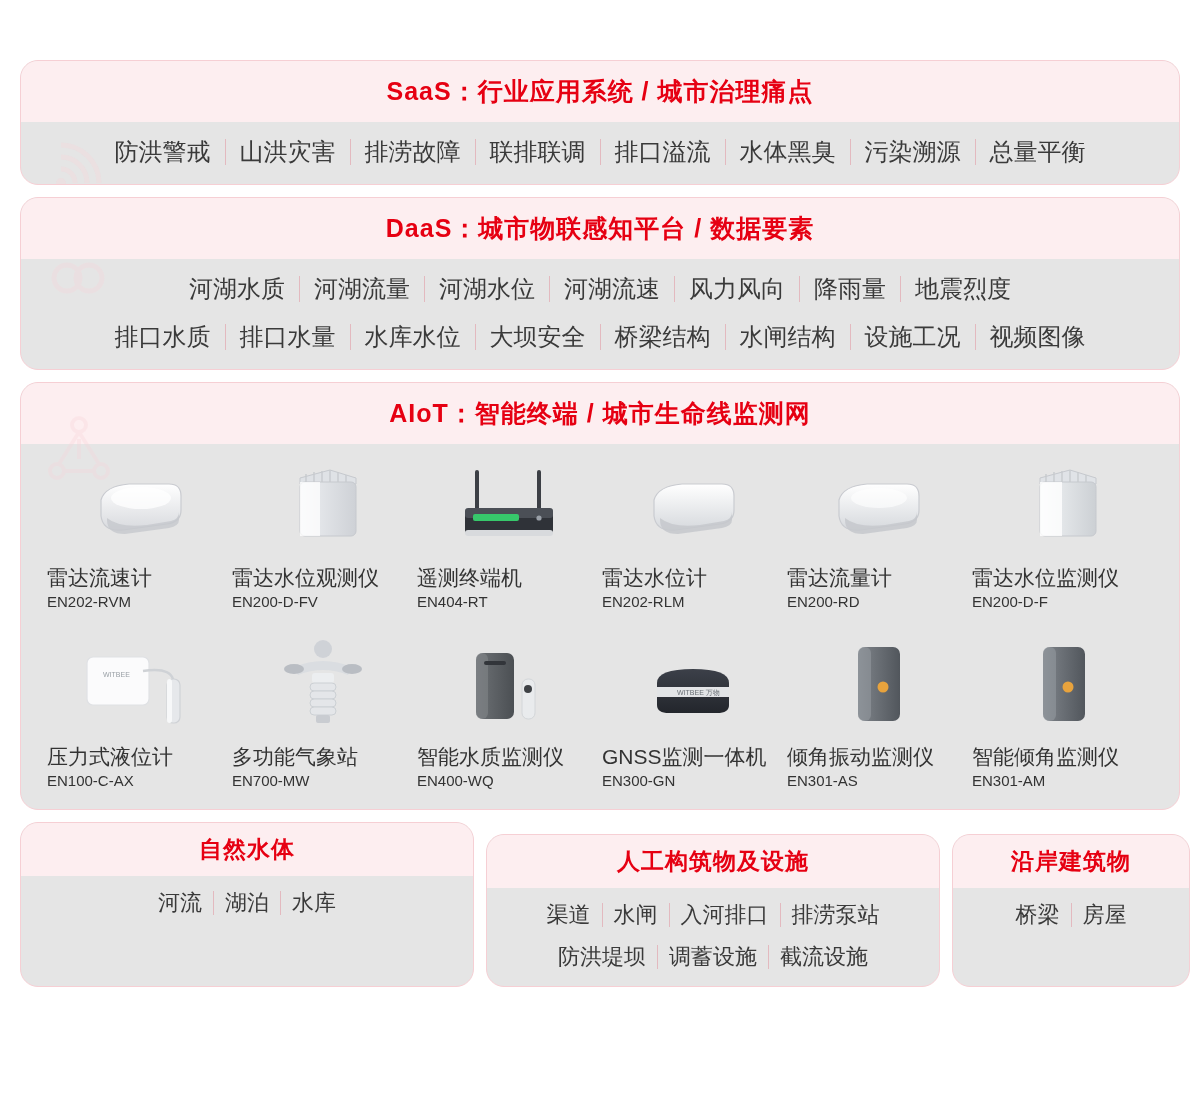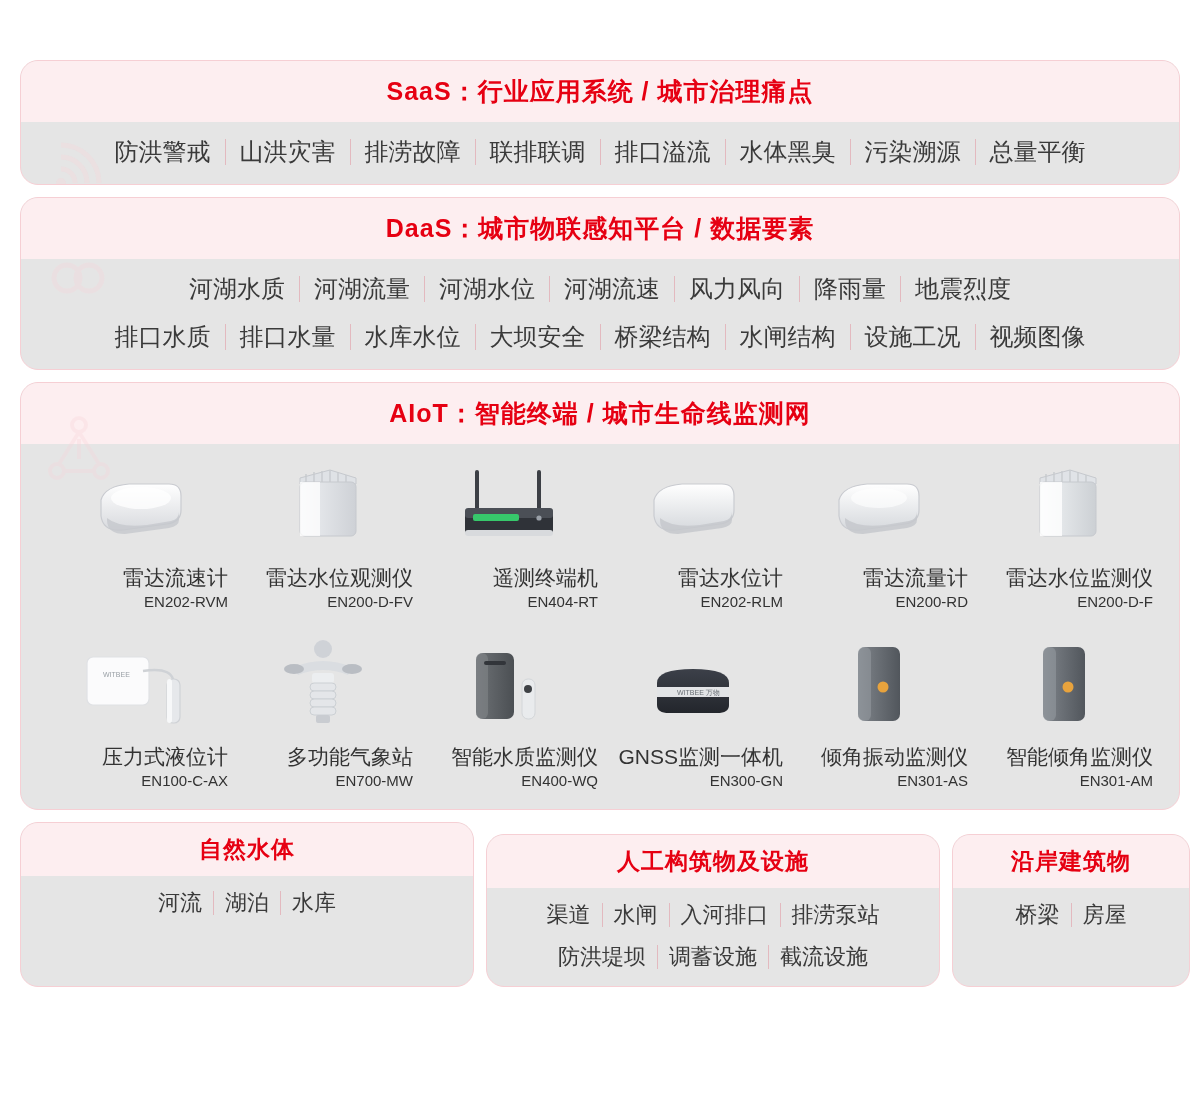--- a/index.html
+++ b/index.html
@@ -75,21 +75,21 @@
   .wm-aiot  { top: 30px; }
 
   
   .device-grid {
     display: grid;
     grid-template-columns: repeat(6, 1fr);
     row-gap: 6px;
     padding: 6px 24px 8px 24px;
   }
   .device {
-    text-align: right;
+    text-align: left;
     padding: 4px 2px 10px 2px;
   }
   .device-img {
     height: 96px;
     display: flex;
     align-items: flex-end;
     justify-content: center;
     margin-bottom: 14px;
   }
   .device-name {

